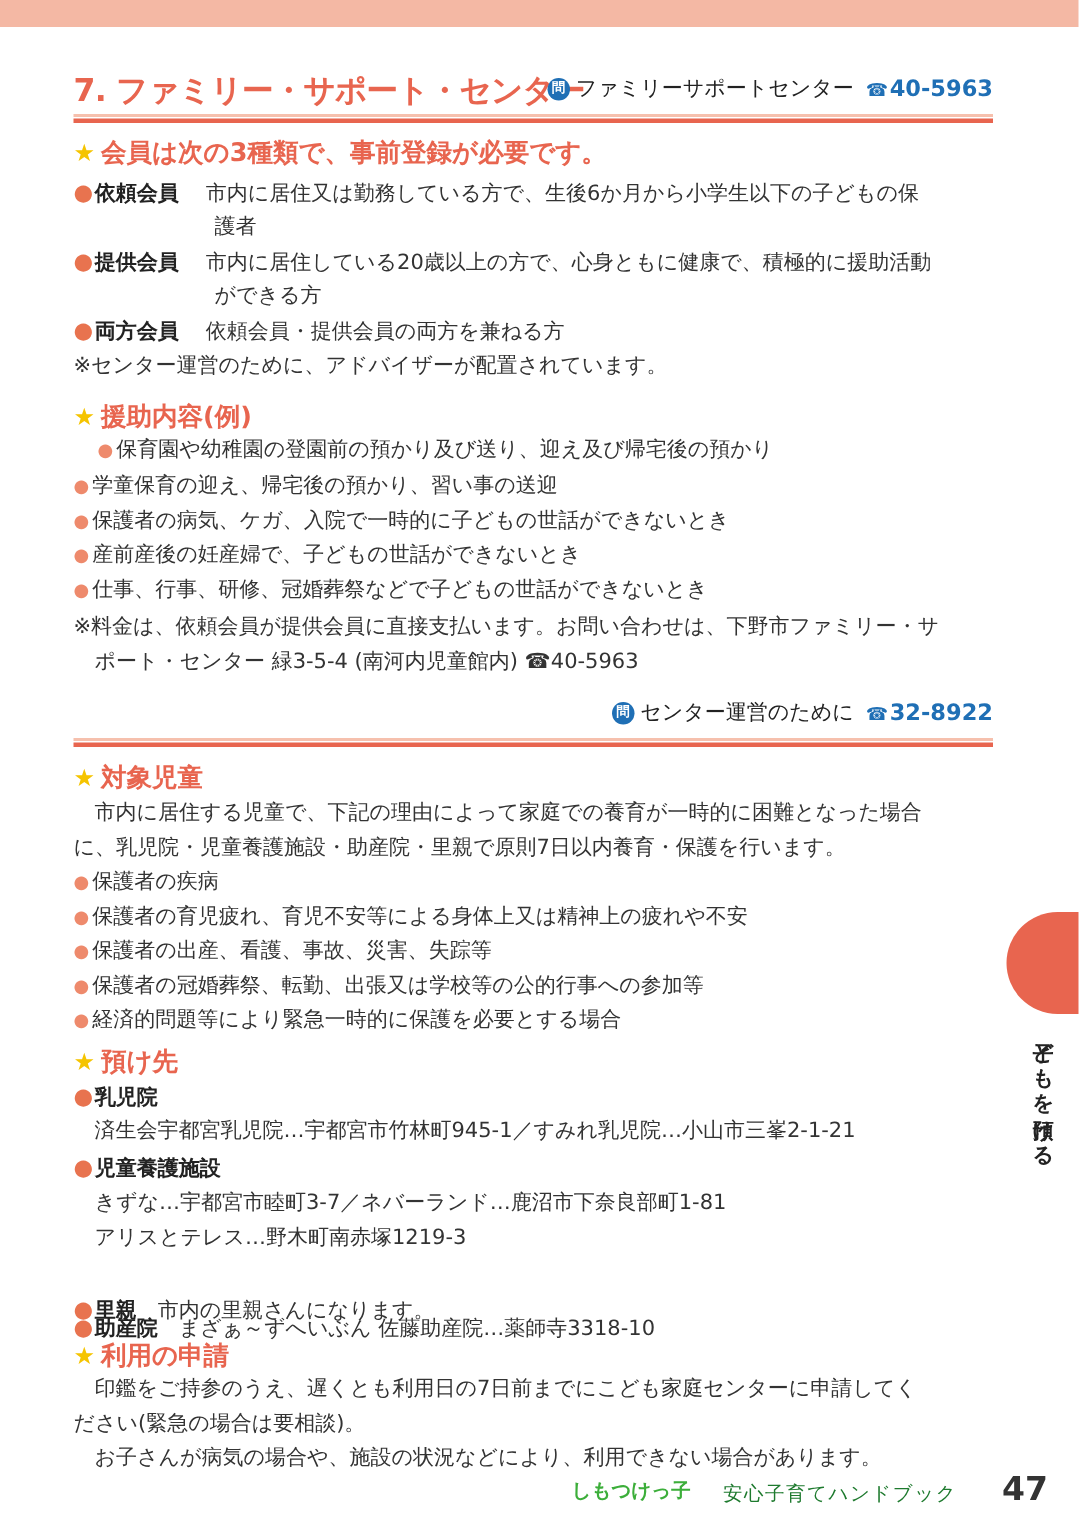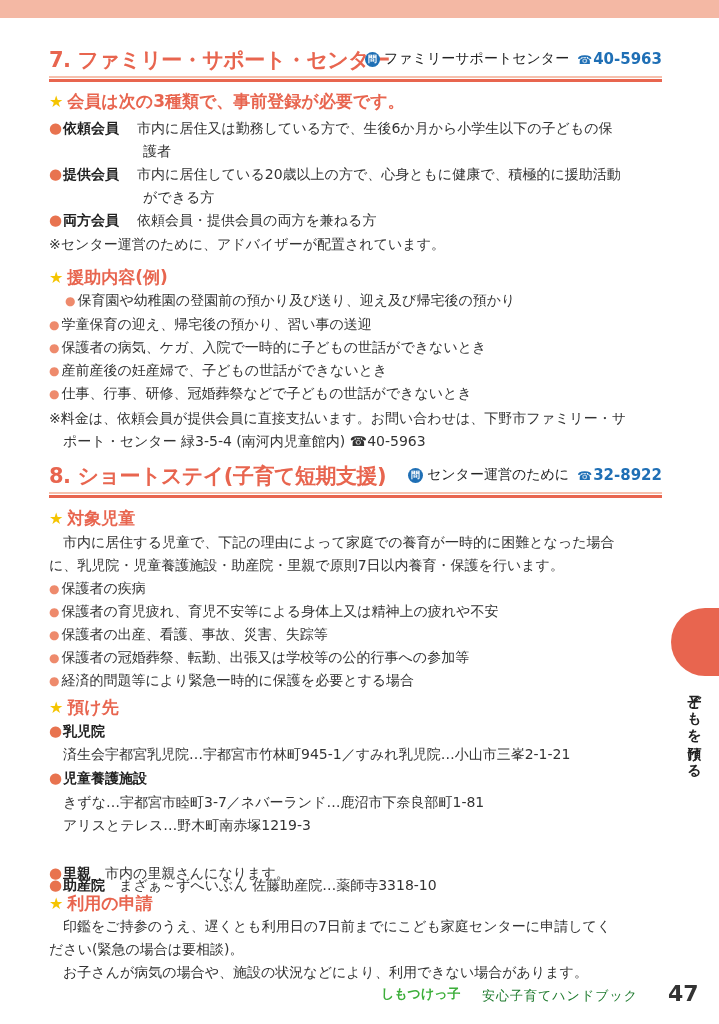--- a/index.html
+++ b/index.html
@@ -87,21 +87,20 @@
 </div>
 <div class="line" style="left:49px; top:290px;margin-left:16px;"><span class="dot">●</span><span>保育園や幼稚園の登園前の預かり及び送り、迎え及び帰宅後の預かり</span></div>
 <div class="line" style="left:49px; top:314px;"><span class="dot">●</span><span>学童保育の迎え、帰宅後の預かり、習い事の送迎</span></div>
 <div class="line" style="left:49px; top:337px;"><span class="dot">●</span><span>保護者の病気、ケガ、入院で一時的に子どもの世話ができないとき</span></div>
 <div class="line" style="left:49px; top:360px;"><span class="dot">●</span><span>産前産後の妊産婦で、子どもの世話ができないとき</span></div>
 <div class="line" style="left:49px; top:383px;"><span class="dot">●</span><span>仕事、行事、研修、冠婚葬祭などで子どもの世話ができないとき</span></div>
 <div class="line" style="left:49px; top:408px;text-align:center;">※料金は、依頼会員が提供会員に直接支払います。お問い合わせは、下野市ファミリー・サ</div>
 <div class="line" style="left:63px; top:431px;">ポート・センター 緑3-5-4 (南河内児童館内) ☎40-5963</div>
 
 <div class="section-header" style="top:462px;">
-  <div class="title">8. ショートステイ(子育て短期支援)</div>
   <div class="contact">
     <span class="inquiry-icon">問</span>
     <span>センター運営のために</span>
     <span class="phone"><span class="tel-icon">☎</span><span>32-8922</span></span>
   </div>
   <div class="underline">
       <div class="l1"></div>
       <div class="l2"></div>
     </div>
 </div>

